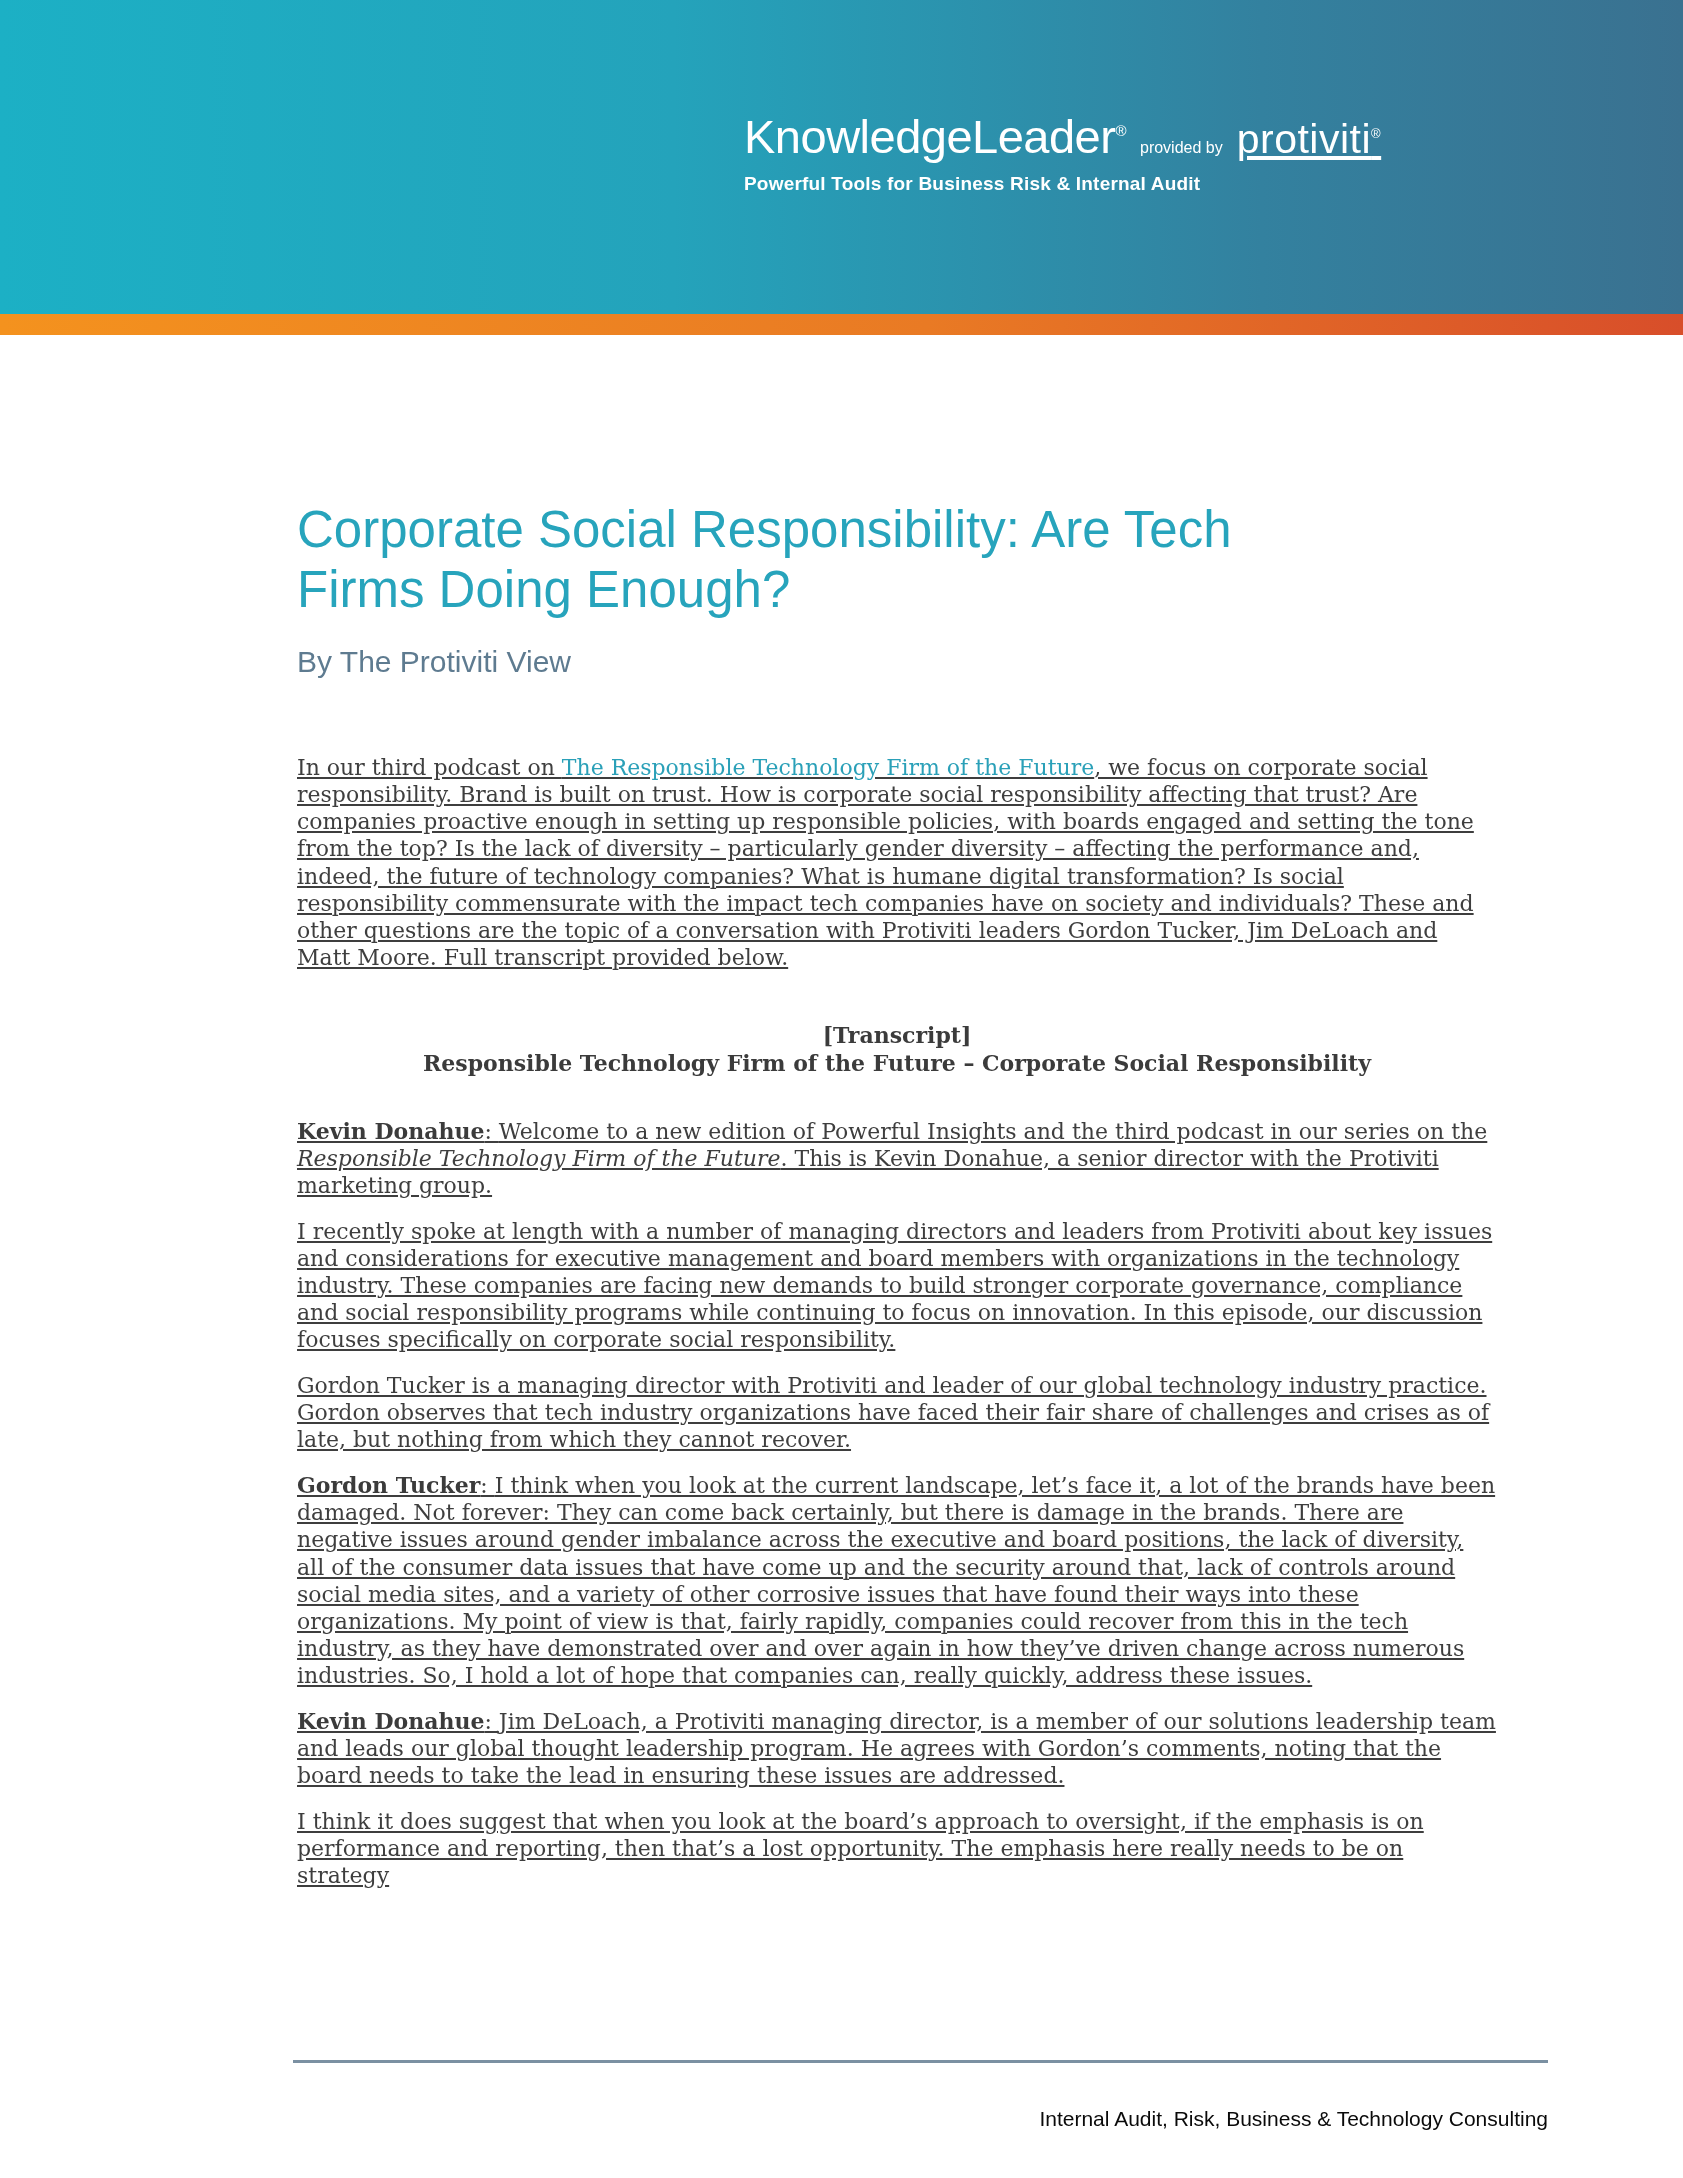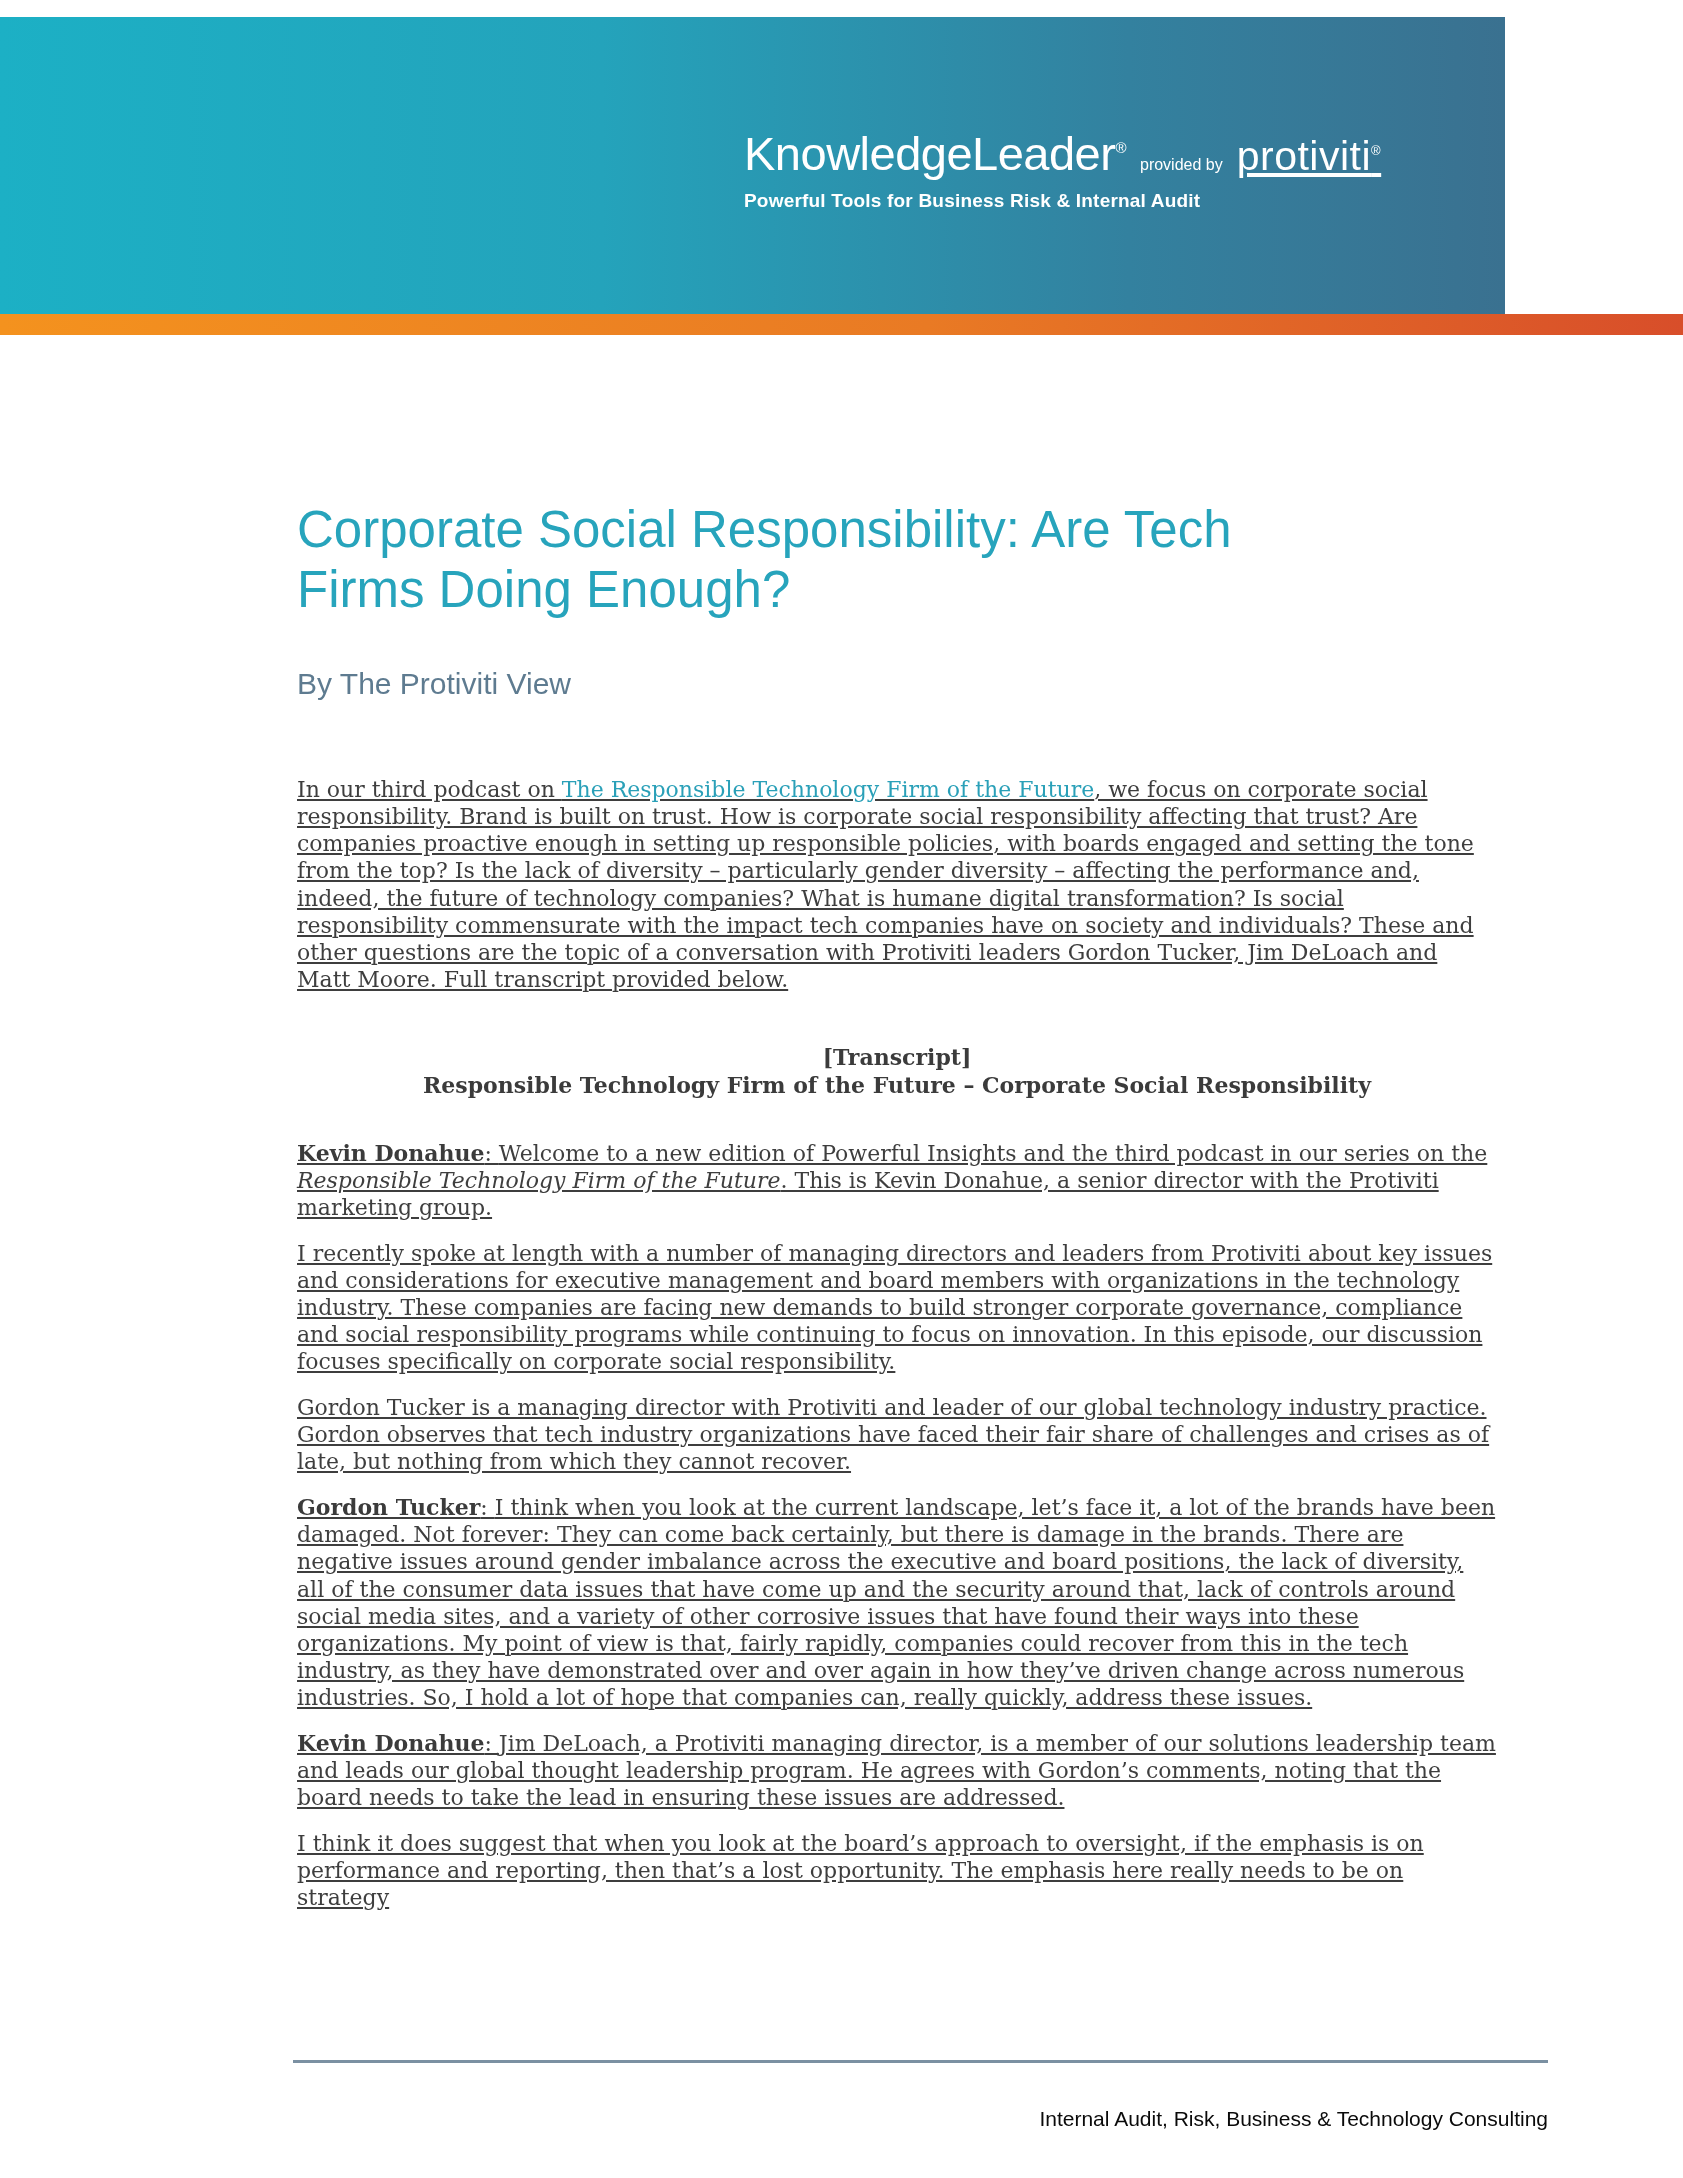--- a/index.html
+++ b/index.html
@@ -6,22 +6,22 @@
   html,body { background:#ffffff; }
   body {
     width:1683px; height:2178px;
     position:relative;
     font-family:"DejaVu Serif", serif;
     overflow:hidden;
   }
 
   
   .header {
-    position:absolute; top:17px; left:0;
-    width:1505px; height:314px;
+    position:absolute; top:0; left:0;
+    width:1683px; height:314px;
     background:linear-gradient(90deg, #1cb0c5 0%, #24a3bb 40%, #33819f 75%, #3a7190 100%);
   }
   .logo-area { position:absolute; left:744px; top:109px; color:#ffffff; }
   .brand-line { display:flex; align-items:baseline; gap:14px; white-space:nowrap; }
   .brand-text {
     font-family:"Liberation Sans", sans-serif;
     font-size:47px; font-weight:500; letter-spacing:-0.5px;
   }
   .reg-big { font-size:15px; vertical-align:super; font-weight:400; }
   .provided-by {
@@ -45,21 +45,21 @@
   }
 
   
   .content { position:absolute; left:297px; top:500px; width:1200px; }
   .page-title {
     font-family:"Liberation Sans", sans-serif;
     font-size:51px; font-weight:400; line-height:1.17;
     color:#27a4bc;
   }
   .byline {
-    margin-top:48px;
+    margin-top:26px;
     font-family:"Liberation Sans", sans-serif;
     font-size:30px; font-weight:400;
     color:#5e7b90;
   }
   .body-copy { margin-top:75px; color:#3e3e3e; font-size:22px; line-height:1.23; }
   .para { margin-bottom:19px;text-decoration:underline; }
   .intro { margin-bottom:50px; }
   .intro-link { color:#2aa0b8; text-decoration:none; }
   .transcript-heading {
     text-align:center; font-weight:700; line-height:1.3;

